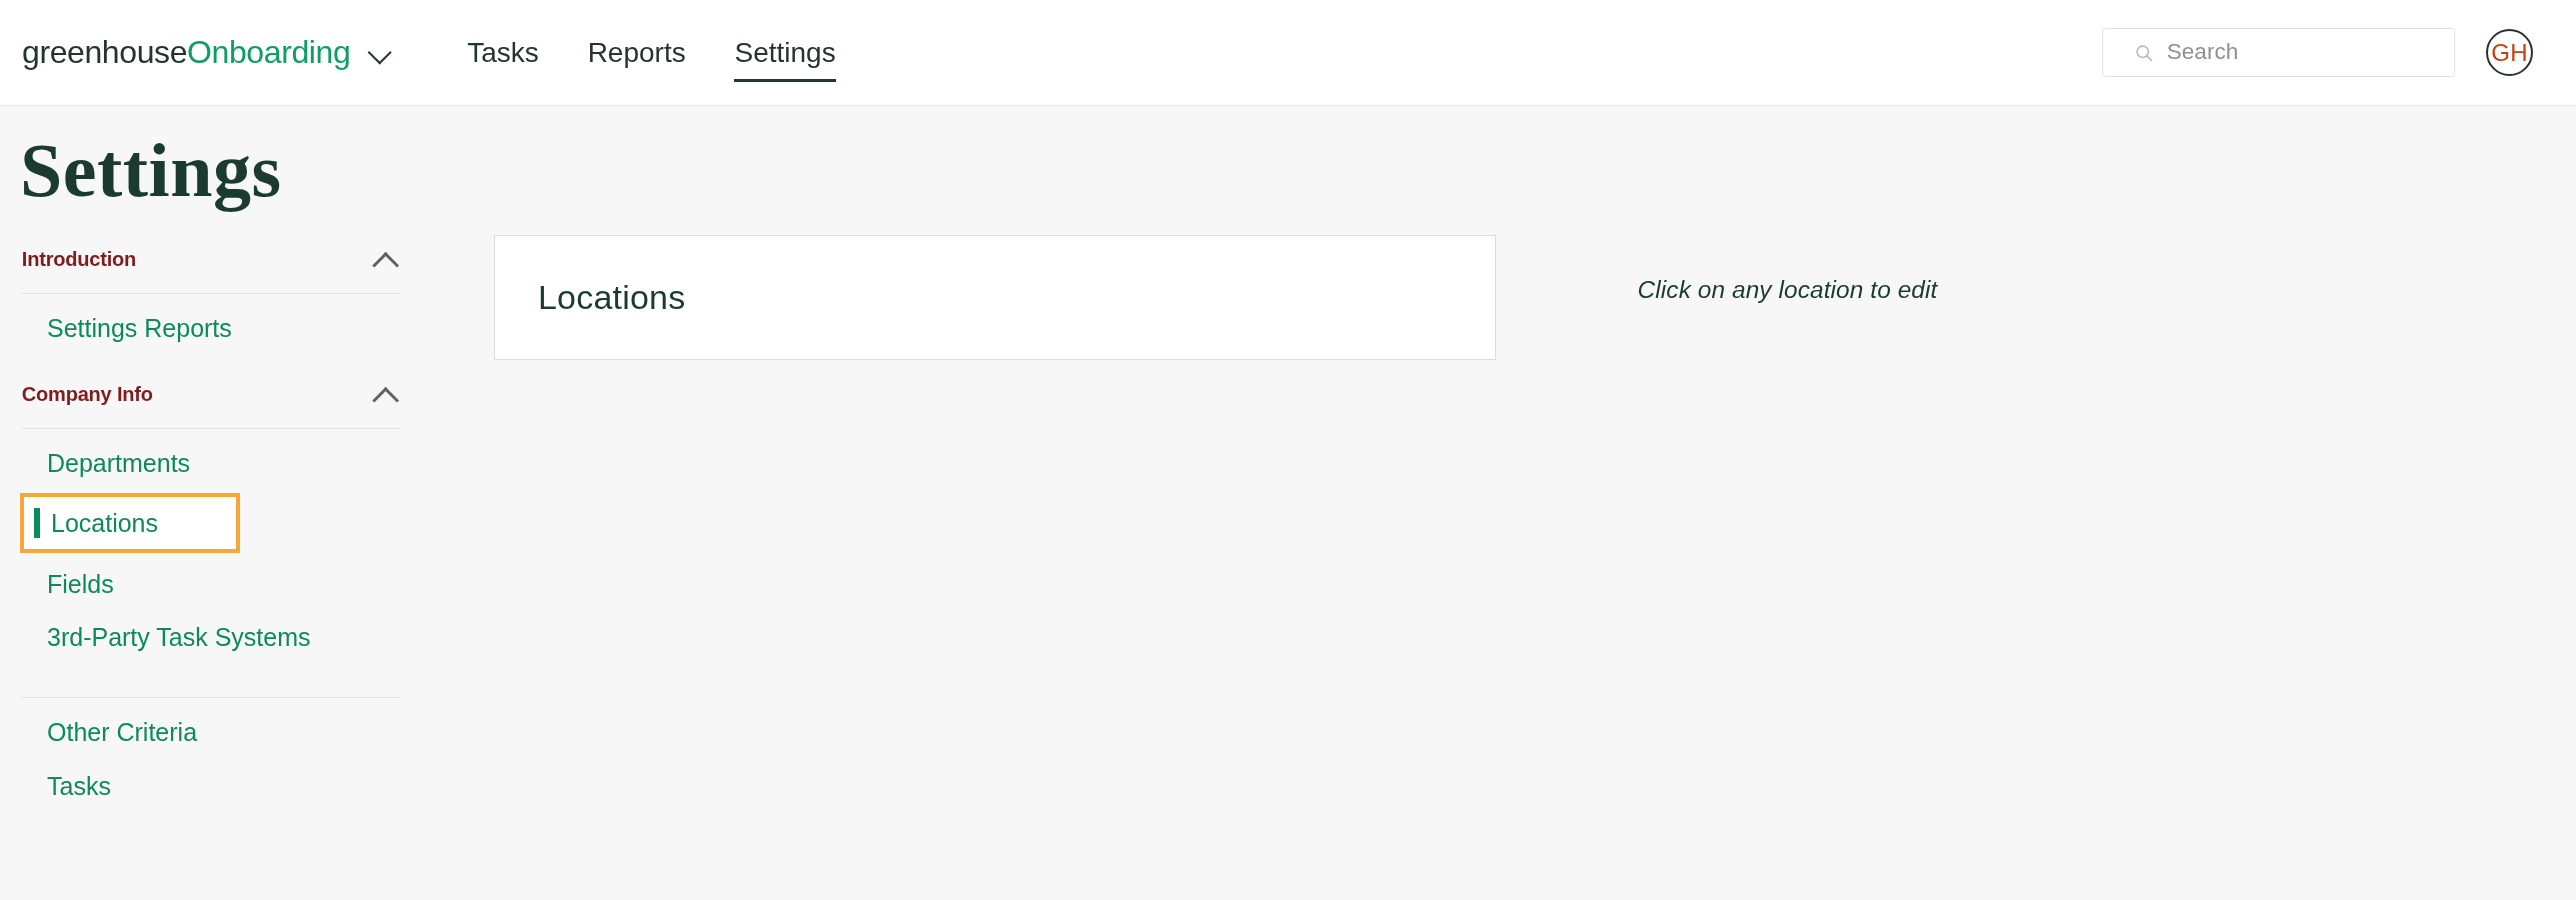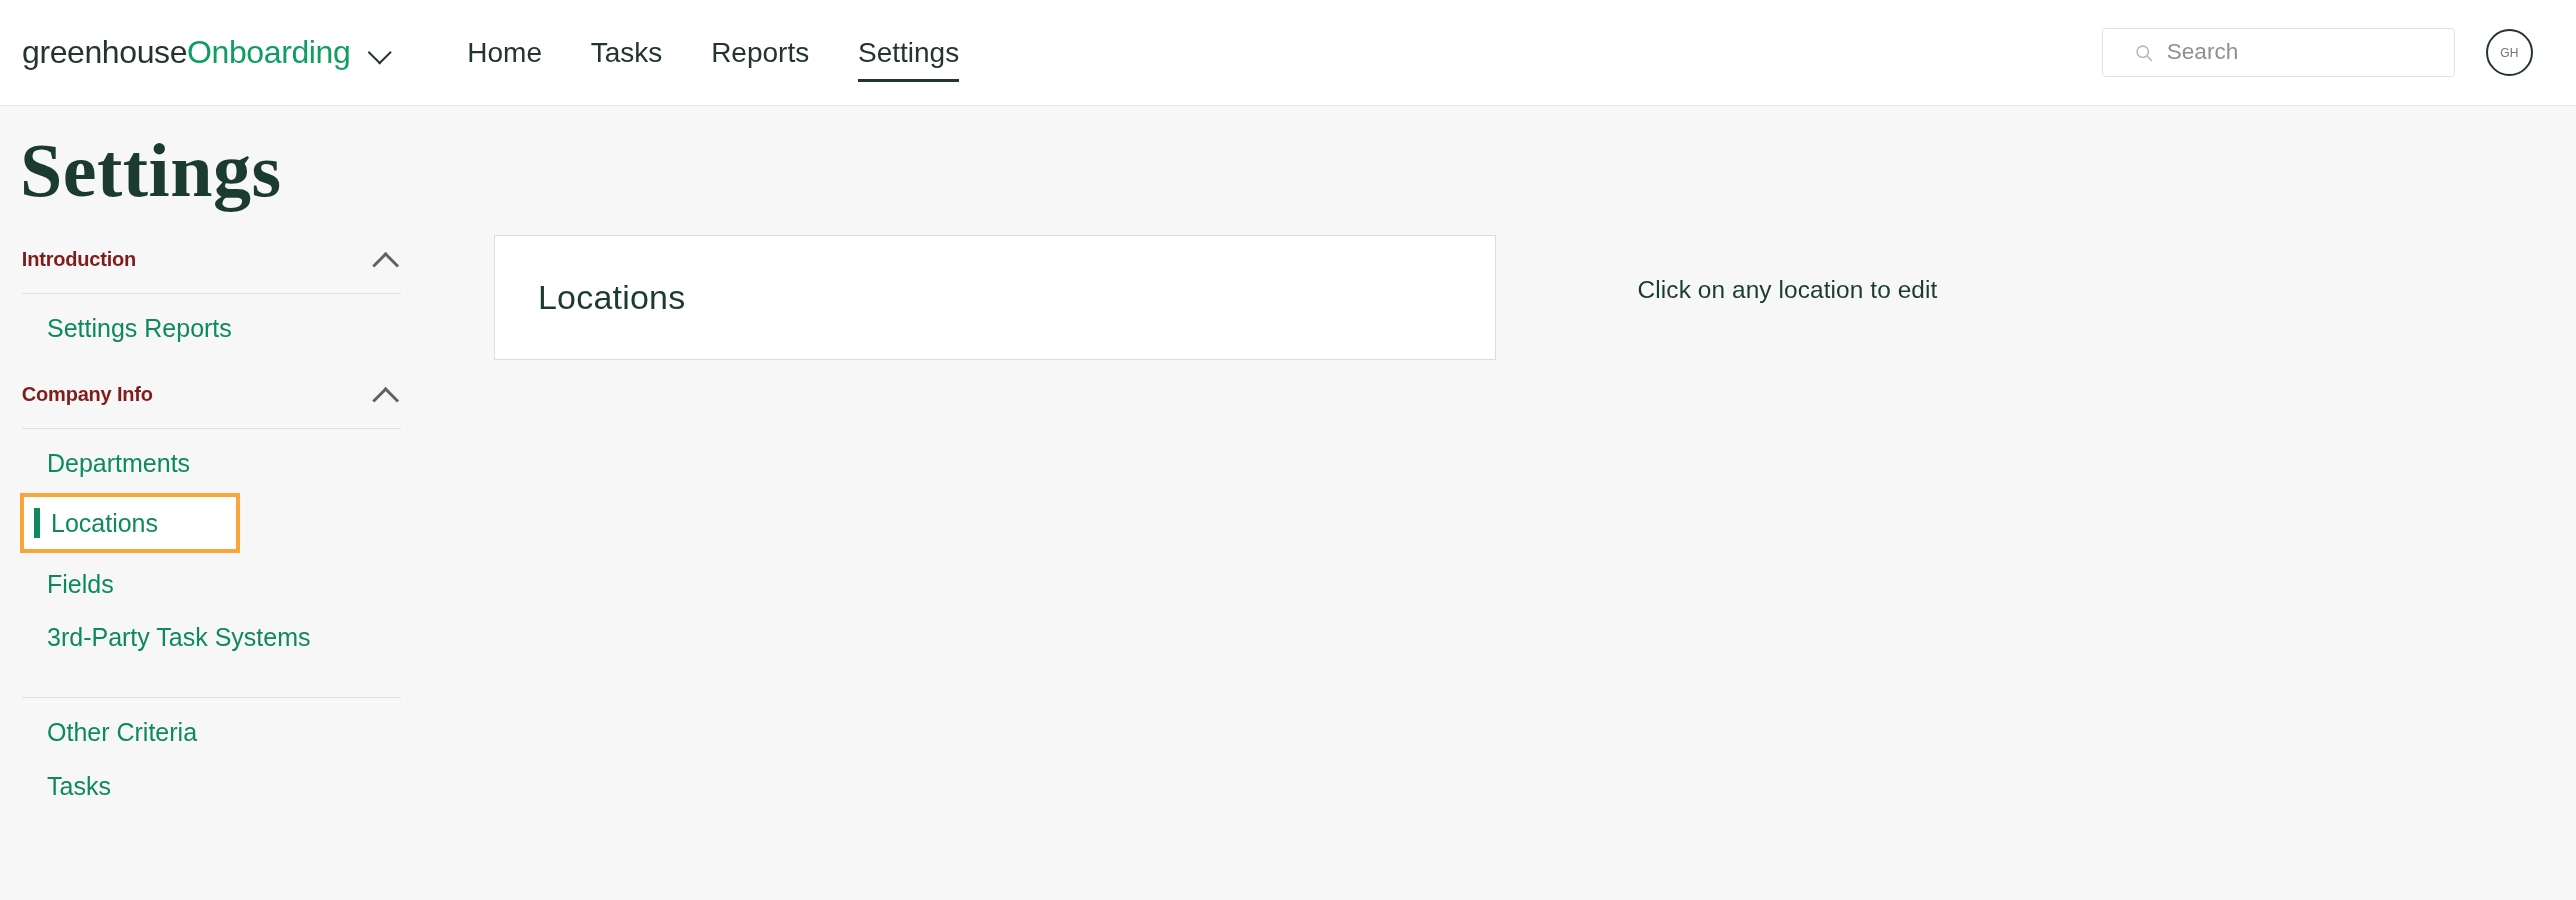--- a/index.html
+++ b/index.html
@@ -119,22 +119,22 @@
     line-height: 1;
   }
 
   .avatar {
     width: 47px; height: 47px;
     border-radius: 50%;
     border: 2.3px solid #24352f;
     display: flex;
     align-items: center;
     justify-content: center;
-    font-size: 12px;
-    color: #737373;
+    font-size: 24px;
+    color: #c2410c;
     letter-spacing: 0.3px;
     cursor: pointer;
     flex: 0 0 auto;
   }
 
   
   .page-title {
     font-family: "Liberation Serif", "DejaVu Serif", serif;
     font-size: 76px;
     color: #1b3b30;
@@ -277,41 +277,41 @@
     color: #ffffff;
     border: none;
     border-radius: 43px;
     font-family: "Liberation Sans", sans-serif;
     font-size: 32px;
     cursor: pointer;
     letter-spacing: 0.2px;
   }
   .hint {
     font-size: 24.4px;
+    font-style: italic;
     color: #1b3b30;
     margin-top: 23.5px;
     text-align: center;
     width: 463px;
     letter-spacing: 0.1px;
   }
 </style>
 </head>
 <body>
 
 <div class="topbar">
 
   <div class="brand">
     <span class="brand-word">
       <span class="brand-dark">greenhouse</span><span class="brand-green">Onboarding</span>
     </span>
     <span class="brand-caret"></span>
   </div>
 
   <nav class="mainnav">
-    <div class="navitem">Home</div>
     <div class="navitem">Tasks</div>
     <div class="navitem">Reports</div>
     <div class="navitem active">Settings</div>
   </nav>
 
   <div class="header-right">
     <div class="searchbox">
       <svg class="search-icon" viewBox="0 0 24 24" fill="none">
         <circle cx="10.5" cy="10.5" r="6.8" stroke="#b4b8b6" stroke-width="1.9"></circle>
         <line x1="15.4" y1="15.4" x2="21" y2="21" stroke="#b4b8b6" stroke-width="1.9" stroke-linecap="round"></line>

